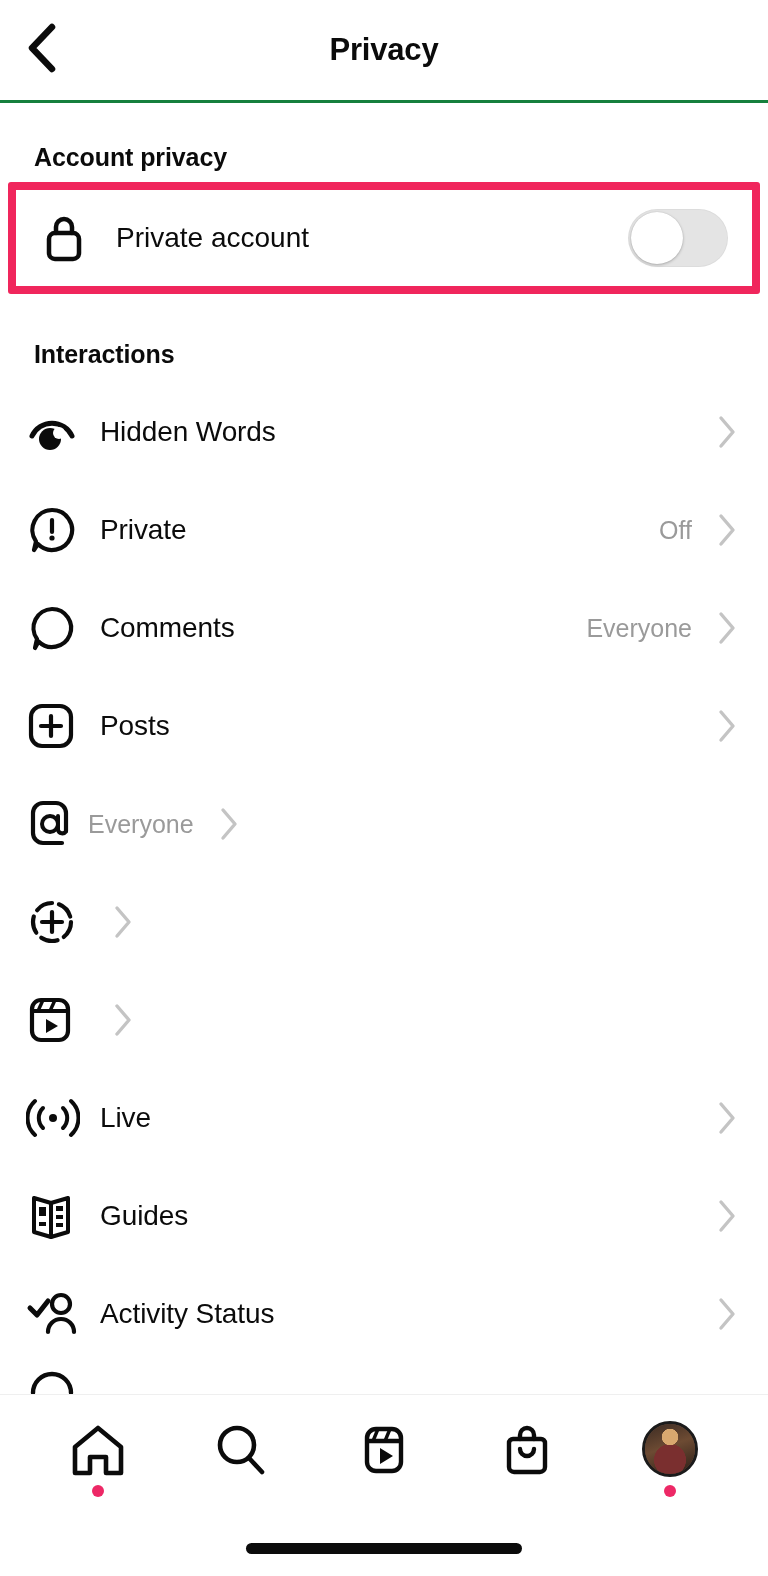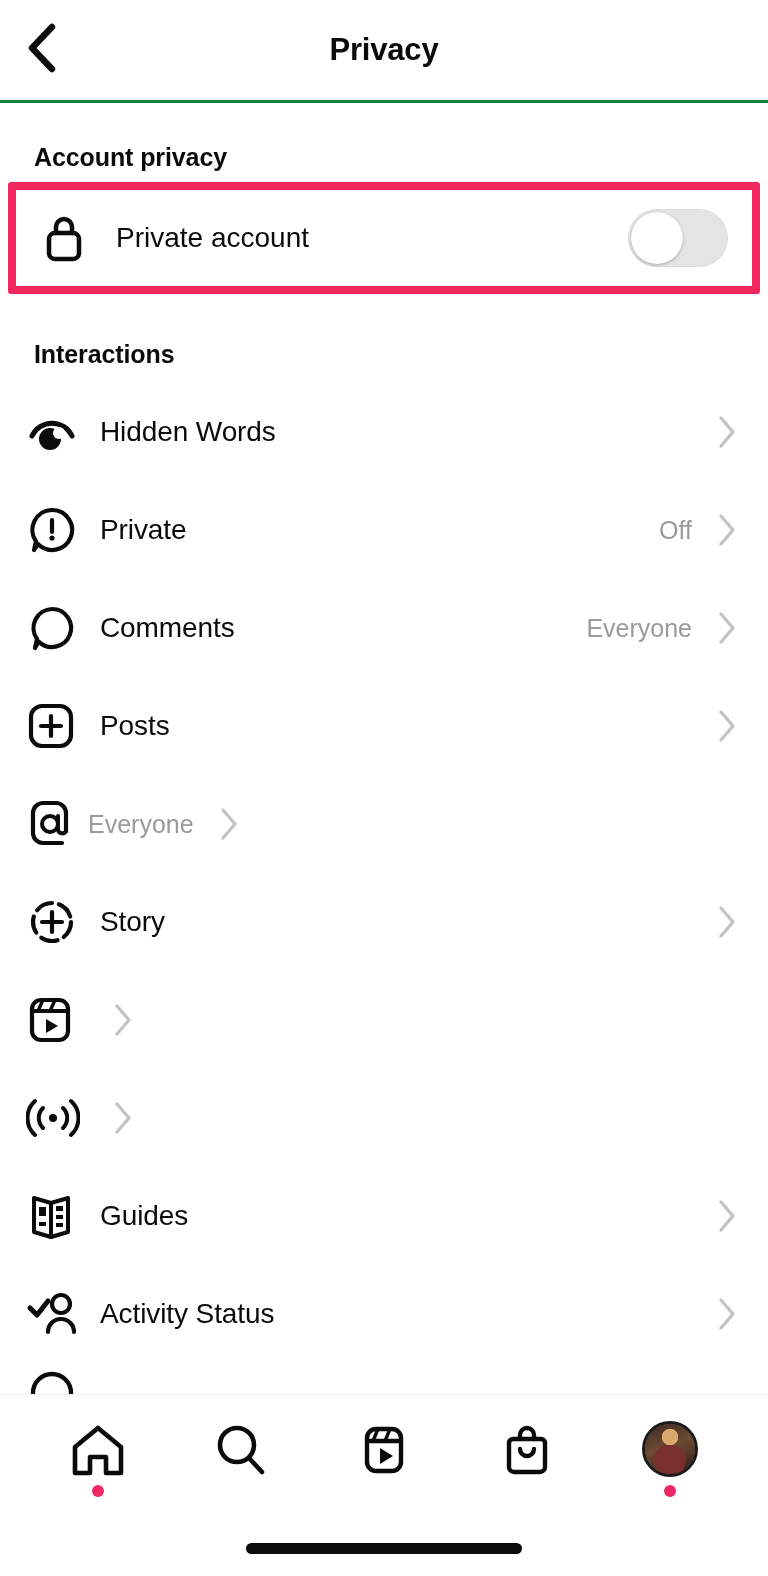--- a/index.html
+++ b/index.html
@@ -226,21 +226,20 @@
       </div>
 
       <div class="list-row">
         <span class="row-icon">
           <svg width="52" height="52" viewBox="0 0 52 52">
             <circle cx="26" cy="26" r="19" fill="none" stroke="#0b0b0b" stroke-width="4.2" stroke-linecap="round" stroke-dasharray="17 7"></circle>
             <line x1="26" y1="16" x2="26" y2="36" stroke="#0b0b0b" stroke-width="4.2" stroke-linecap="round"></line>
             <line x1="16" y1="26" x2="36" y2="26" stroke="#0b0b0b" stroke-width="4.2" stroke-linecap="round"></line>
           </svg>
         </span>
-        <span class="row-label">Story</span>
         <span class="row-value"></span>
         <span class="chev">
           <svg width="20" height="34" viewBox="0 0 20 34">
               <path d="M4 3 L16 17 L4 31" fill="none" stroke="#c4c4c4" stroke-width="3.4" stroke-linecap="round" stroke-linejoin="round"></path>
             </svg>
         </span>
       </div>
 
       <div class="list-row">
         <span class="row-icon">
@@ -263,20 +262,21 @@
       <div class="list-row">
         <span class="row-icon">
           <svg width="54" height="48" viewBox="0 0 54 48">
             <circle cx="27" cy="24" r="4" fill="#0b0b0b"></circle>
             <path d="M17 14 a14 14 0 0 0 0 20" fill="none" stroke="#0b0b0b" stroke-width="4" stroke-linecap="round"></path>
             <path d="M37 14 a14 14 0 0 1 0 20" fill="none" stroke="#0b0b0b" stroke-width="4" stroke-linecap="round"></path>
             <path d="M9 7 a23 23 0 0 0 0 34" fill="none" stroke="#0b0b0b" stroke-width="4" stroke-linecap="round"></path>
             <path d="M45 7 a23 23 0 0 1 0 34" fill="none" stroke="#0b0b0b" stroke-width="4" stroke-linecap="round"></path>
           </svg>
         </span>
+        <span class="row-label">Live</span>
         <span class="row-value"></span>
         <span class="chev">
           <svg width="20" height="34" viewBox="0 0 20 34">
               <path d="M4 3 L16 17 L4 31" fill="none" stroke="#c4c4c4" stroke-width="3.4" stroke-linecap="round" stroke-linejoin="round"></path>
             </svg>
         </span>
       </div>
 
       <div class="list-row">
         <span class="row-icon">

